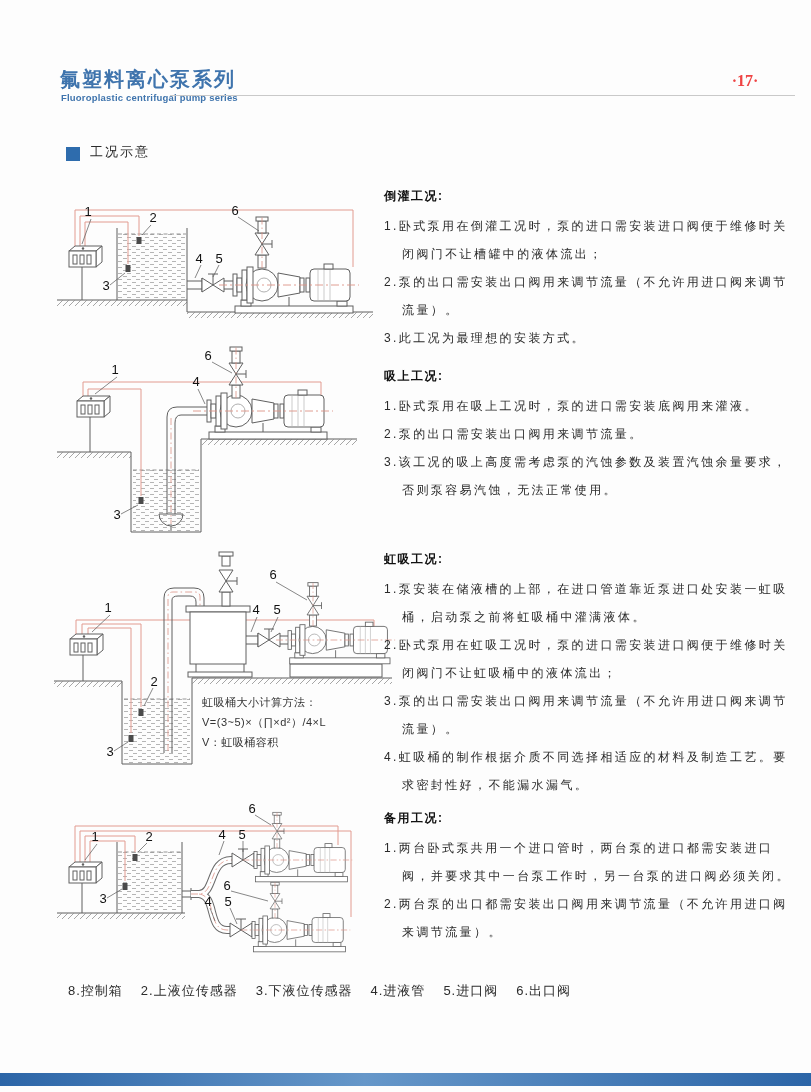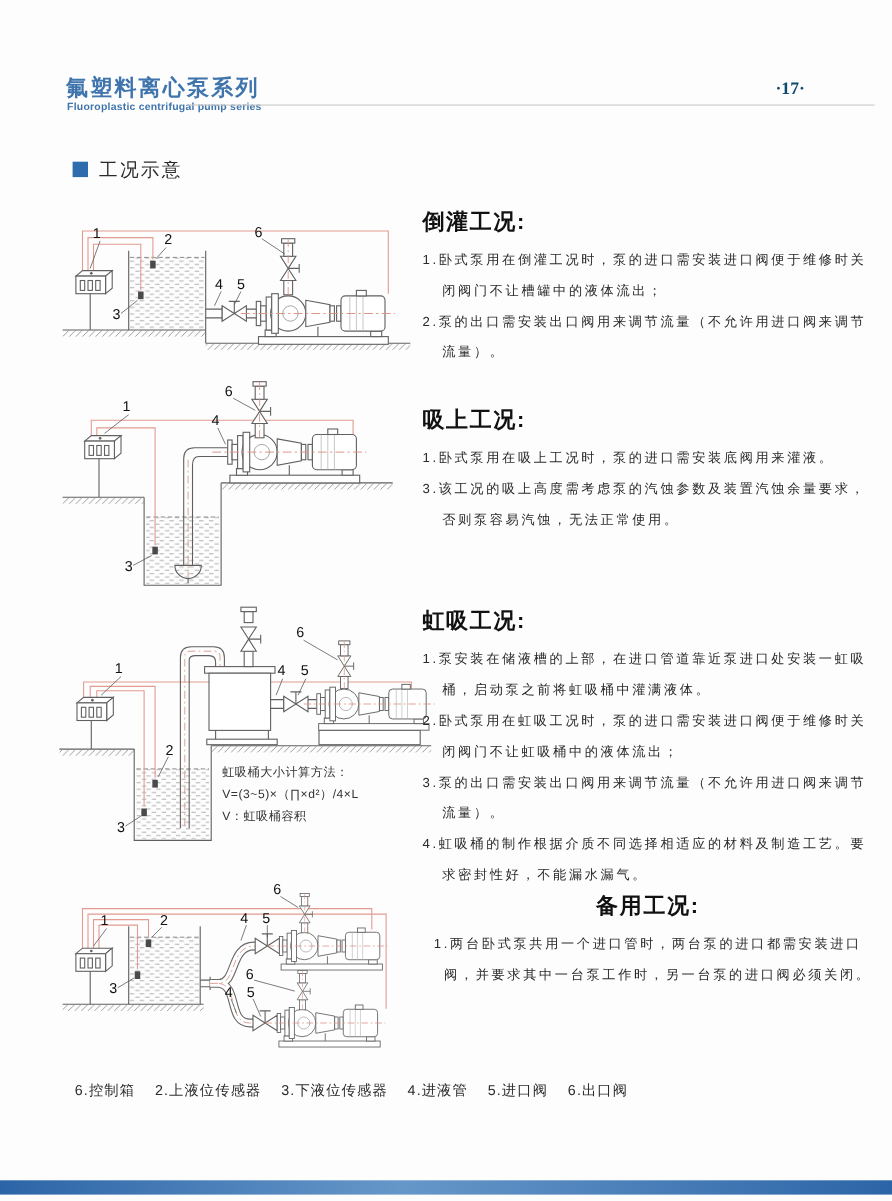--- a/index.html
+++ b/index.html
@@ -5,29 +5,29 @@
   html,body{margin:0;padding:0;background:#e8e8e8;}
   .page{
     position:relative;width:811px;height:1092px;background:#fdfdfd;
     font-family:"Liberation Sans","DejaVu Sans",sans-serif;color:#222;
     overflow:hidden;margin:0 auto;
   }
   
   .title-cn{position:absolute;left:60px;top:66px;font-size:20px;color:#3f74ad;letter-spacing:2px;font-weight:bold;}
   .title-en{position:absolute;left:61px;top:92px;font-size:9.5px;color:#3f74ad;font-weight:bold;letter-spacing:.2px;}
   .header-line{position:absolute;left:170px;top:95px;width:625px;height:1px;background:#c9c9c9;}
-  .page-number{position:absolute;left:705px;top:72px;width:80px;text-align:left;font-family:"Liberation Serif","DejaVu Serif",serif;font-size:16px;font-weight:bold;color:#0c4a6e;}
+  .page-number{position:absolute;left:705px;top:72px;width:80px;text-align:center;font-family:"Liberation Serif","DejaVu Serif",serif;font-size:16px;font-weight:bold;color:#ef4444;}
   
   .sec-bullet{position:absolute;left:66px;top:147px;width:14px;height:14px;background:#2e6cad;}
-  .sec-heading{position:absolute;left:90px;top:143px;font-size:17px;color:#2b2b2b;letter-spacing:2px;}
+  .sec-heading{position:absolute;left:90px;top:143px;font-size:13px;color:#2b2b2b;letter-spacing:2px;}
   
   .tsec{position:absolute;left:384px;width:410px;}
-  .tsec h3{margin:0 0 7px 0;font-size:20px;letter-spacing:1.5px;color:#111;}
+  .tsec h3{margin:0 0 7px 0;font-size:12px;letter-spacing:1.5px;color:#111;}
   .tsec .ti{font-size:12px;line-height:28px;letter-spacing:2.4px;color:#2a2a2a;padding-left:18px;text-indent:-18px;}
-  .s1{top:188px;} .s2{top:368px;} .s3{top:551px;} .s4{top:810px;text-align:center;}
+  .s1{top:188px;} .s2{top:368px;} .s3{top:551px;} .s4{top:810px;}
   
   .formula{position:absolute;left:202px;top:692px;width:200px;font-size:11px;line-height:20px;color:#333;letter-spacing:.5px;}
   
   .legend{position:absolute;left:68px;top:982px;font-size:13px;color:#2c2c2c;letter-spacing:1px;display:flex;gap:18px;white-space:nowrap;}
   
   .bottom-bar{position:absolute;left:0;top:1073px;width:811px;height:13px;
     background:linear-gradient(90deg,#2c65a7 0%,#6697c9 45%,#2c65a7 100%);}
   
   .diag{position:absolute;}
   .d1{left:55px;top:200px;} .d2{left:55px;top:346px;} .d3{left:52px;top:548px;} .d4{left:55px;top:800px;}
@@ -286,43 +286,46 @@
     <path class="ldr" d="M175,108 L182,124"></path>
       <text class="lbl" x="173" y="106" text-anchor="middle">5</text>
     <path class="ldr" d="M176,91 L213,101"></path>
       <text class="lbl" x="172" y="90" text-anchor="middle">6</text>
   </svg>
 
   <div class="tsec s1">
     <h3>倒灌工况:</h3>
     <div class="ti">1.卧式泵用在倒灌工况时，泵的进口需安装进口阀便于维修时关闭阀门不让槽罐中的液体流出；</div>
     <div class="ti">2.泵的出口需安装出口阀用来调节流量（不允许用进口阀来调节流量）。</div>
+    <div class="ti">3.此工况为最理想的安装方式。</div>
   </div>
 
   <div class="tsec s2">
     <h3>吸上工况:</h3>
     <div class="ti">1.卧式泵用在吸上工况时，泵的进口需安装底阀用来灌液。</div>
+    <div class="ti">2.泵的出口需安装出口阀用来调节流量。</div>
     <div class="ti">3.该工况的吸上高度需考虑泵的汽蚀参数及装置汽蚀余量要求，否则泵容易汽蚀，无法正常使用。</div>
   </div>
 
   <div class="tsec s3">
     <h3>虹吸工况:</h3>
     <div class="ti">1.泵安装在储液槽的上部，在进口管道靠近泵进口处安装一虹吸桶，启动泵之前将虹吸桶中灌满液体。</div>
     <div class="ti">2.卧式泵用在虹吸工况时，泵的进口需安装进口阀便于维修时关闭阀门不让虹吸桶中的液体流出；</div>
     <div class="ti">3.泵的出口需安装出口阀用来调节流量（不允许用进口阀来调节流量）。</div>
     <div class="ti">4.虹吸桶的制作根据介质不同选择相适应的材料及制造工艺。要求密封性好，不能漏水漏气。</div>
   </div>
 
   <div class="tsec s4">
     <h3>备用工况:</h3>
     <div class="ti">1.两台卧式泵共用一个进口管时，两台泵的进口都需安装进口阀，并要求其中一台泵工作时，另一台泵的进口阀必须关闭。</div>
+    <div class="ti">2.两台泵的出口都需安装出口阀用来调节流量（不允许用进口阀来调节流量）。</div>
   </div>
 
   <div class="legend">
-    <span>6.控制箱</span>
+    <span>8.控制箱</span>
     <span>2.上液位传感器</span>
     <span>3.下液位传感器</span>
     <span>4.进液管</span>
     <span>5.进口阀</span>
     <span>6.出口阀</span>
   </div>
 
   <div class="bottom-bar"></div>
 </div>
 

